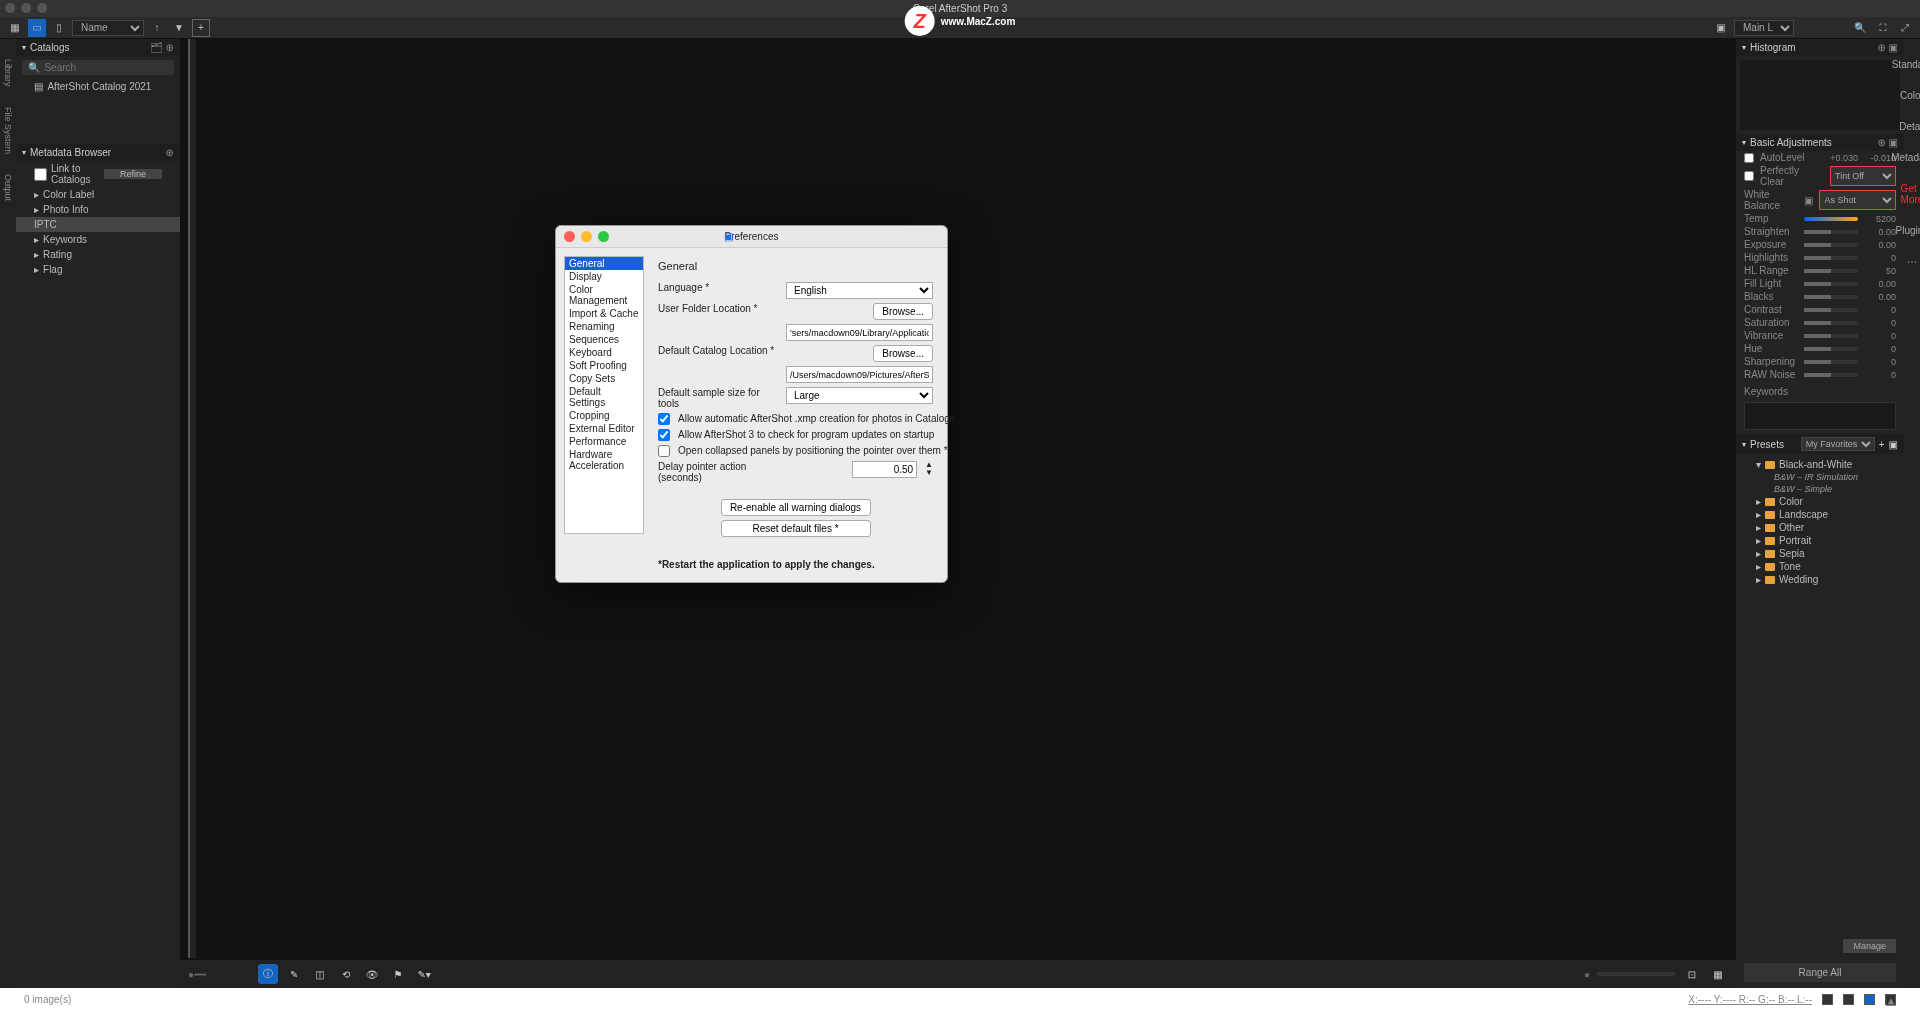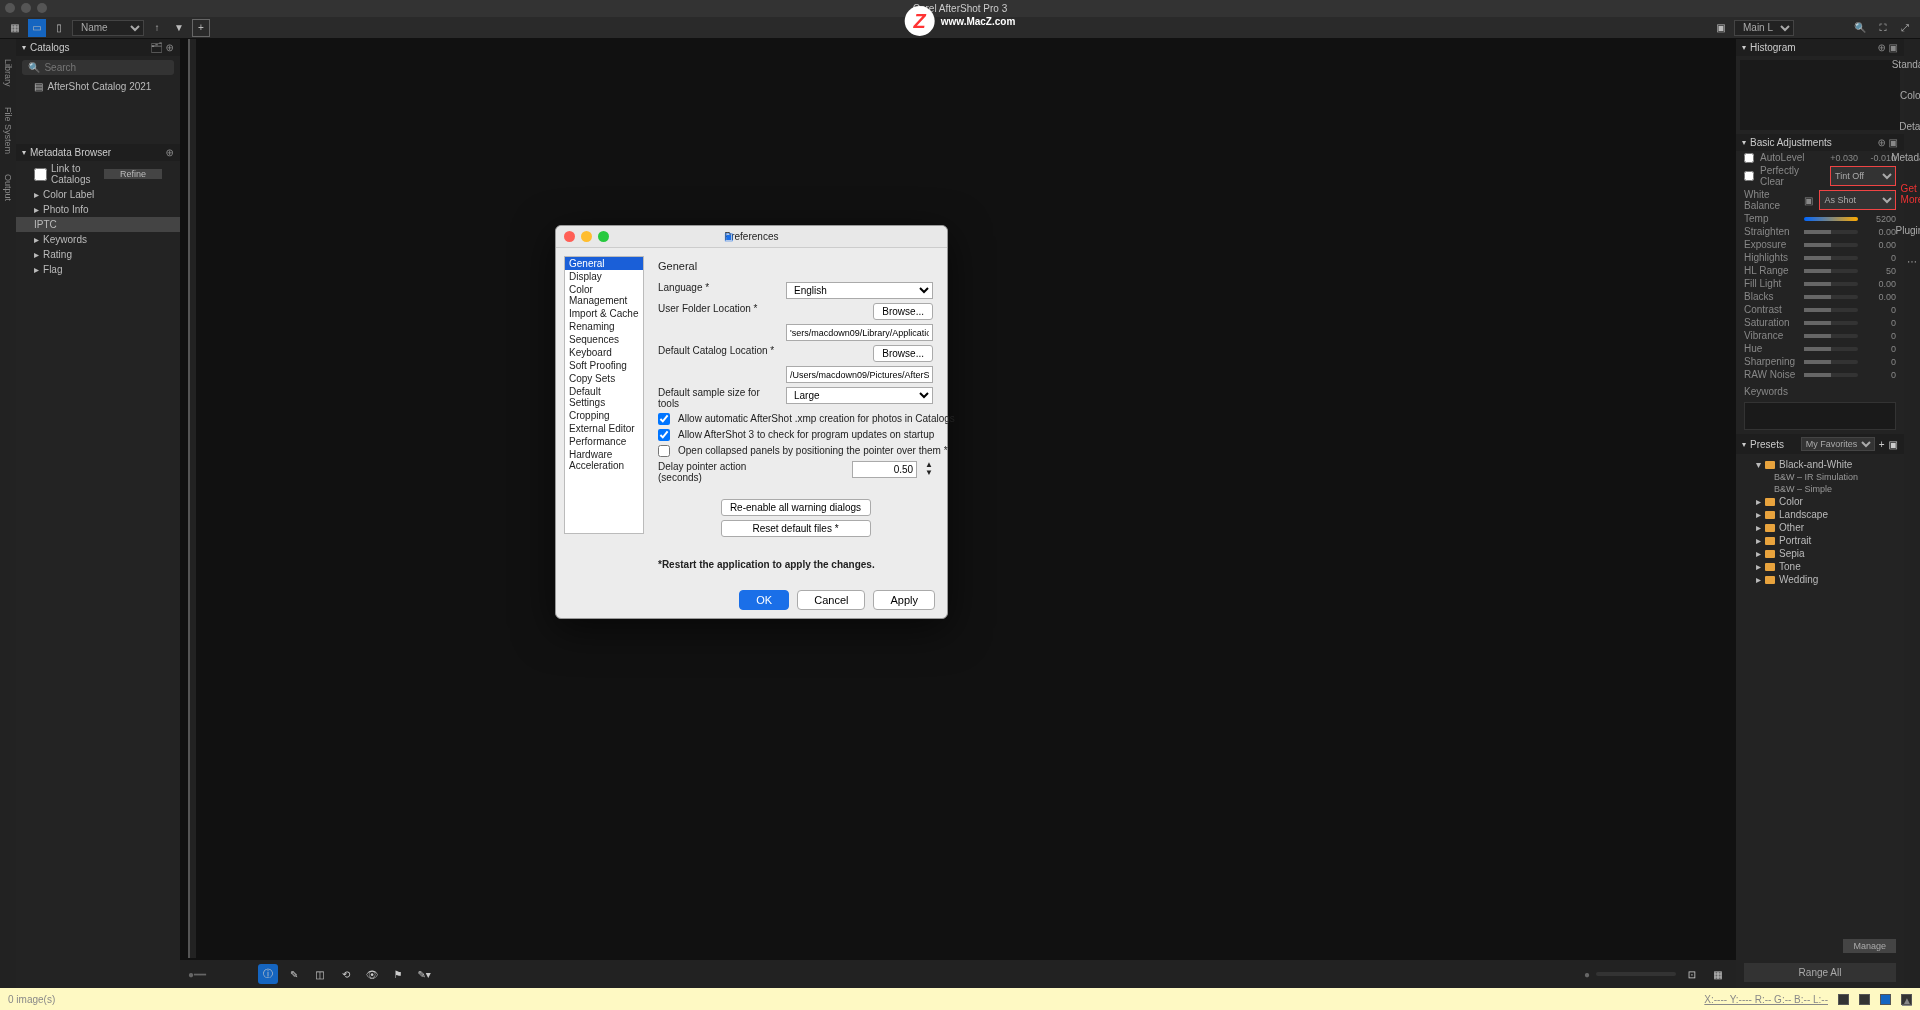--- a/index.html
+++ b/index.html
@@ -39,24 +39,24 @@
 .adj-row .lbl { width:54px; }
 .adj-row .slider { flex:1; height:4px; background:#333; position:relative; border-radius:2px; }
 .adj-row .slider .fill { position:absolute; height:100%; background:#666; }
 .adj-row .val { width:32px; text-align:right; font-size:9px; }
 .adj-row input[type=checkbox]{ width:10px; height:10px; }
 .adj-row select { background:#333; border:1px solid #ef4444; color:#aaa; font-size:9px; height:20px; flex:1; }
 .temp-slider { height:4px; background:linear-gradient(to right,#06f,#fa0); flex:1; border-radius:2px; }
 .kw-box { margin:4px 8px; height:28px; background:#1a1a1a; border:1px solid #333; }
 .preset-list { flex:1; overflow:auto; padding:4px 8px; }
 .preset-item { padding:1px 0 1px 12px; font-size:9px; color:#bbb; display:flex; align-items:center; gap:4px; cursor:pointer; }
-.preset-item.sub { padding-left:30px; color:#999; }
+.preset-item.sub { padding-left:30px; color:#999;font-style:italic; }
 .manage-btn { align-self:flex-end; margin:4px 8px; background:#444; padding:2px 10px; font-size:9px; cursor:pointer; }
 .reset-all { margin:6px 8px; background:#333; text-align:center; padding:4px; font-size:10px; cursor:pointer; }
-.statusbar { position:absolute; bottom:0; left:0; right:0; height:22px; background:#fef9c3; color:#888; font-size:10px; display:flex; align-items:center; padding:0 8px; }
+.statusbar { position:absolute; bottom:0; left:0; right:0; height:22px; background:#ffffff; color:#888; font-size:10px; display:flex; align-items:center; padding:0 24px; }
 .statusbar .right-stat { margin-left:auto; display:flex; gap:10px; align-items:center;text-decoration:underline; }
 .statusbar .sq { width:11px; height:11px; background:#333; border:1px solid #555; }
 .statusbar .sq.blue { background:#1565c0; }
 
 
 .dialog { position:absolute; top:225px; left:555px; width:393px; background:#ececec; border:1px solid #999; border-radius:6px; box-shadow:0 10px 40px rgba(0,0,0,.6); z-index:20; font-size:11px; color:#222; }
 .dlg-title { height:22px; display:flex; align-items:center; justify-content:center; font-size:11px; position:relative; background:#e8e8e8; border-bottom:1px solid #ccc; border-radius:6px 6px 0 0; }
 .dlg-traffic { position:absolute; left:8px; display:flex; gap:6px; }
 .dlg-traffic span { width:11px; height:11px; border-radius:50%; }
 .dlg-traffic .r{background:#ff5f56}.dlg-traffic .y{background:#ffbd2e}.dlg-traffic .g{background:#27c93f}
@@ -454,18 +454,13 @@
       <div class="frow" style="justify-content:center">
           <button style="width:150px">Re-enable all warning dialogs</button>
         </div>
       <div class="frow" style="justify-content:center">
           <button style="width:150px">Reset default files *</button>
         </div>
       <div style="height:18px"></div>
       <div style="font-size:10px;font-weight:bold">*Restart the application to apply the changes.</div>
     </div>
   </div>
-  <div class="dlg-btns">
-    <button class="ok">OK</button>
-    <button>Cancel</button>
-    <button>Apply</button>
-  </div>
 </div>
 
 </body></html>

